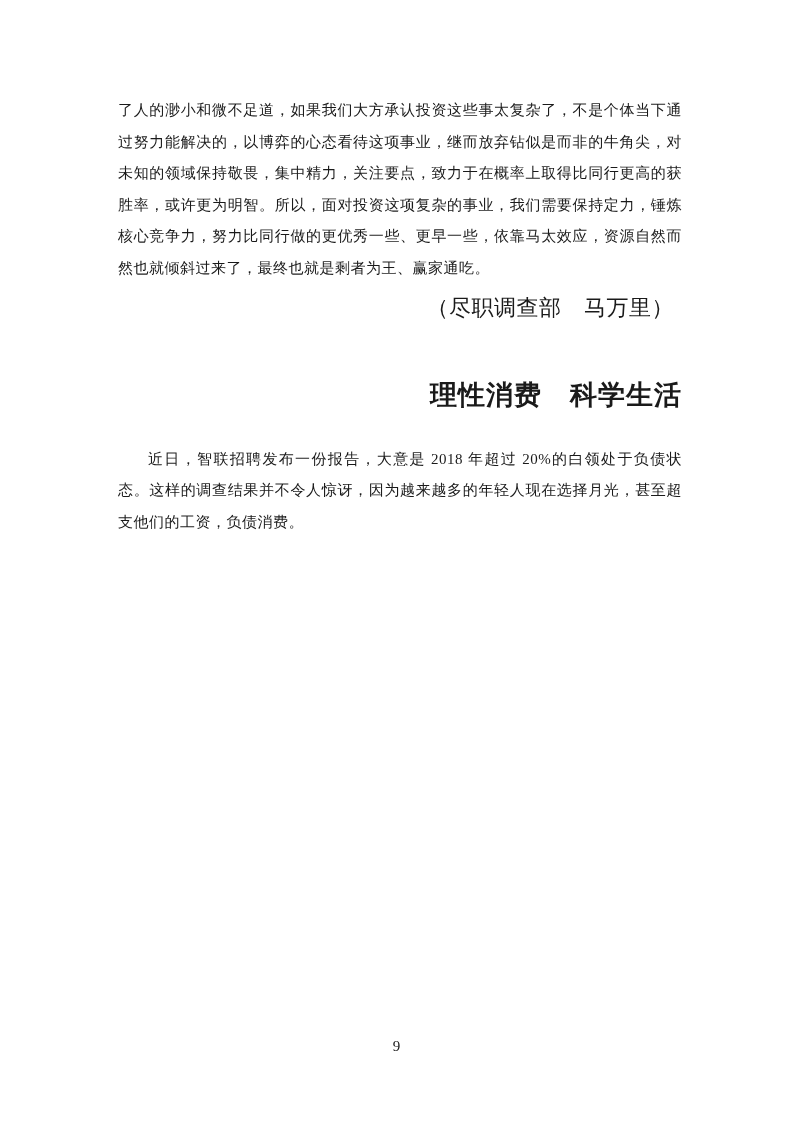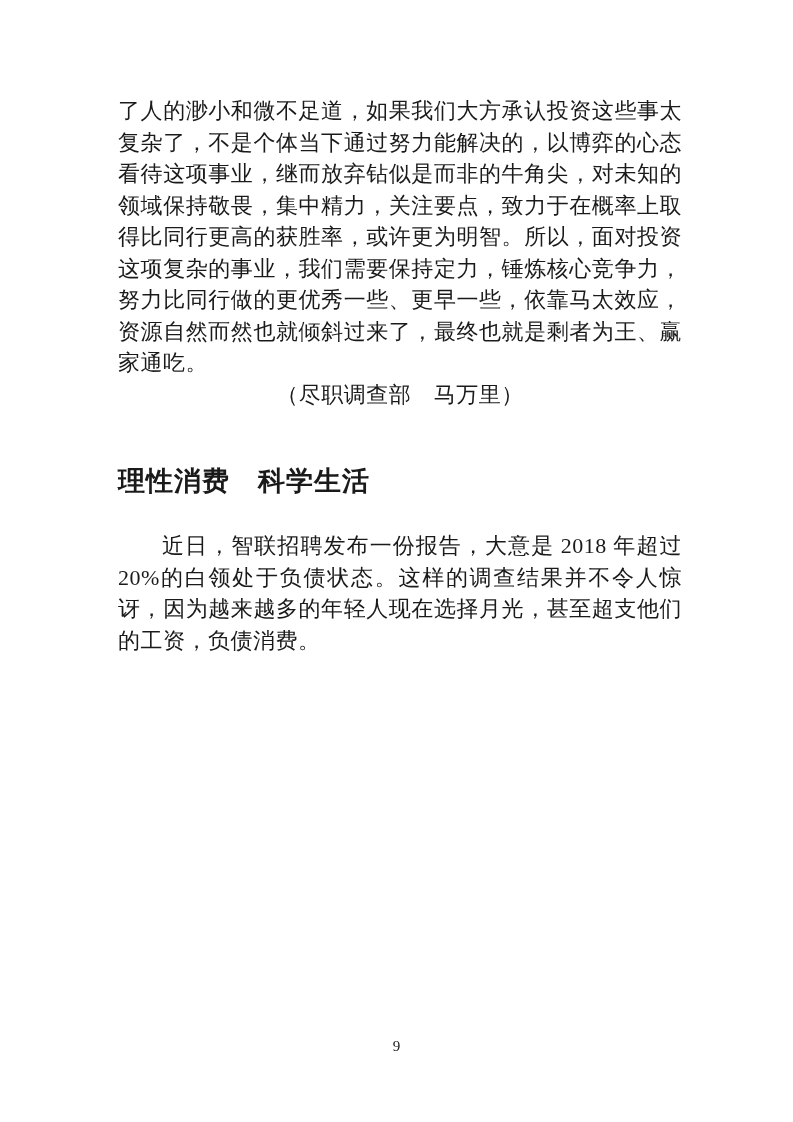--- a/index.html
+++ b/index.html
@@ -13,43 +13,43 @@
     height: 1122px;
     box-sizing: border-box;
     margin: 0 auto;
     background: #ffffff;
     color: #1a1a1a;
     padding: 95px 111px 0 118px;
     overflow: hidden;
     font-family: "Liberation Serif", "DejaVu Serif", serif;
   }
   .body-text {
-    font-size: 22px;
+    font-size: 15px;
     line-height: 31.5px;
     text-align: justify;
     text-justify: inter-ideograph;
     margin: 0;
     letter-spacing: 0.5px;
   }
   .body-text.indent {
     text-indent: 2em;
   }
   .signature {
     font-size: 22px;
     line-height: 31.5px;
-    text-align: center;
-    margin: 0;
+    text-align: right;
+    margin: 8px;
     letter-spacing: 0.5px;
   }
   .article-title {
     font-family: "Liberation Sans", "DejaVu Sans", sans-serif;
     font-weight: bold;
     font-size: 27px;
     line-height: 36px;
-    text-align: left;
+    text-align: right;
     margin: 53px 0 31px 0;
     letter-spacing: 1px;
   }
   .page-number {
     position: absolute;
     left: 0;
     right: 0;
     top: 1036px;
     text-align: center;
     font-size: 15px;

